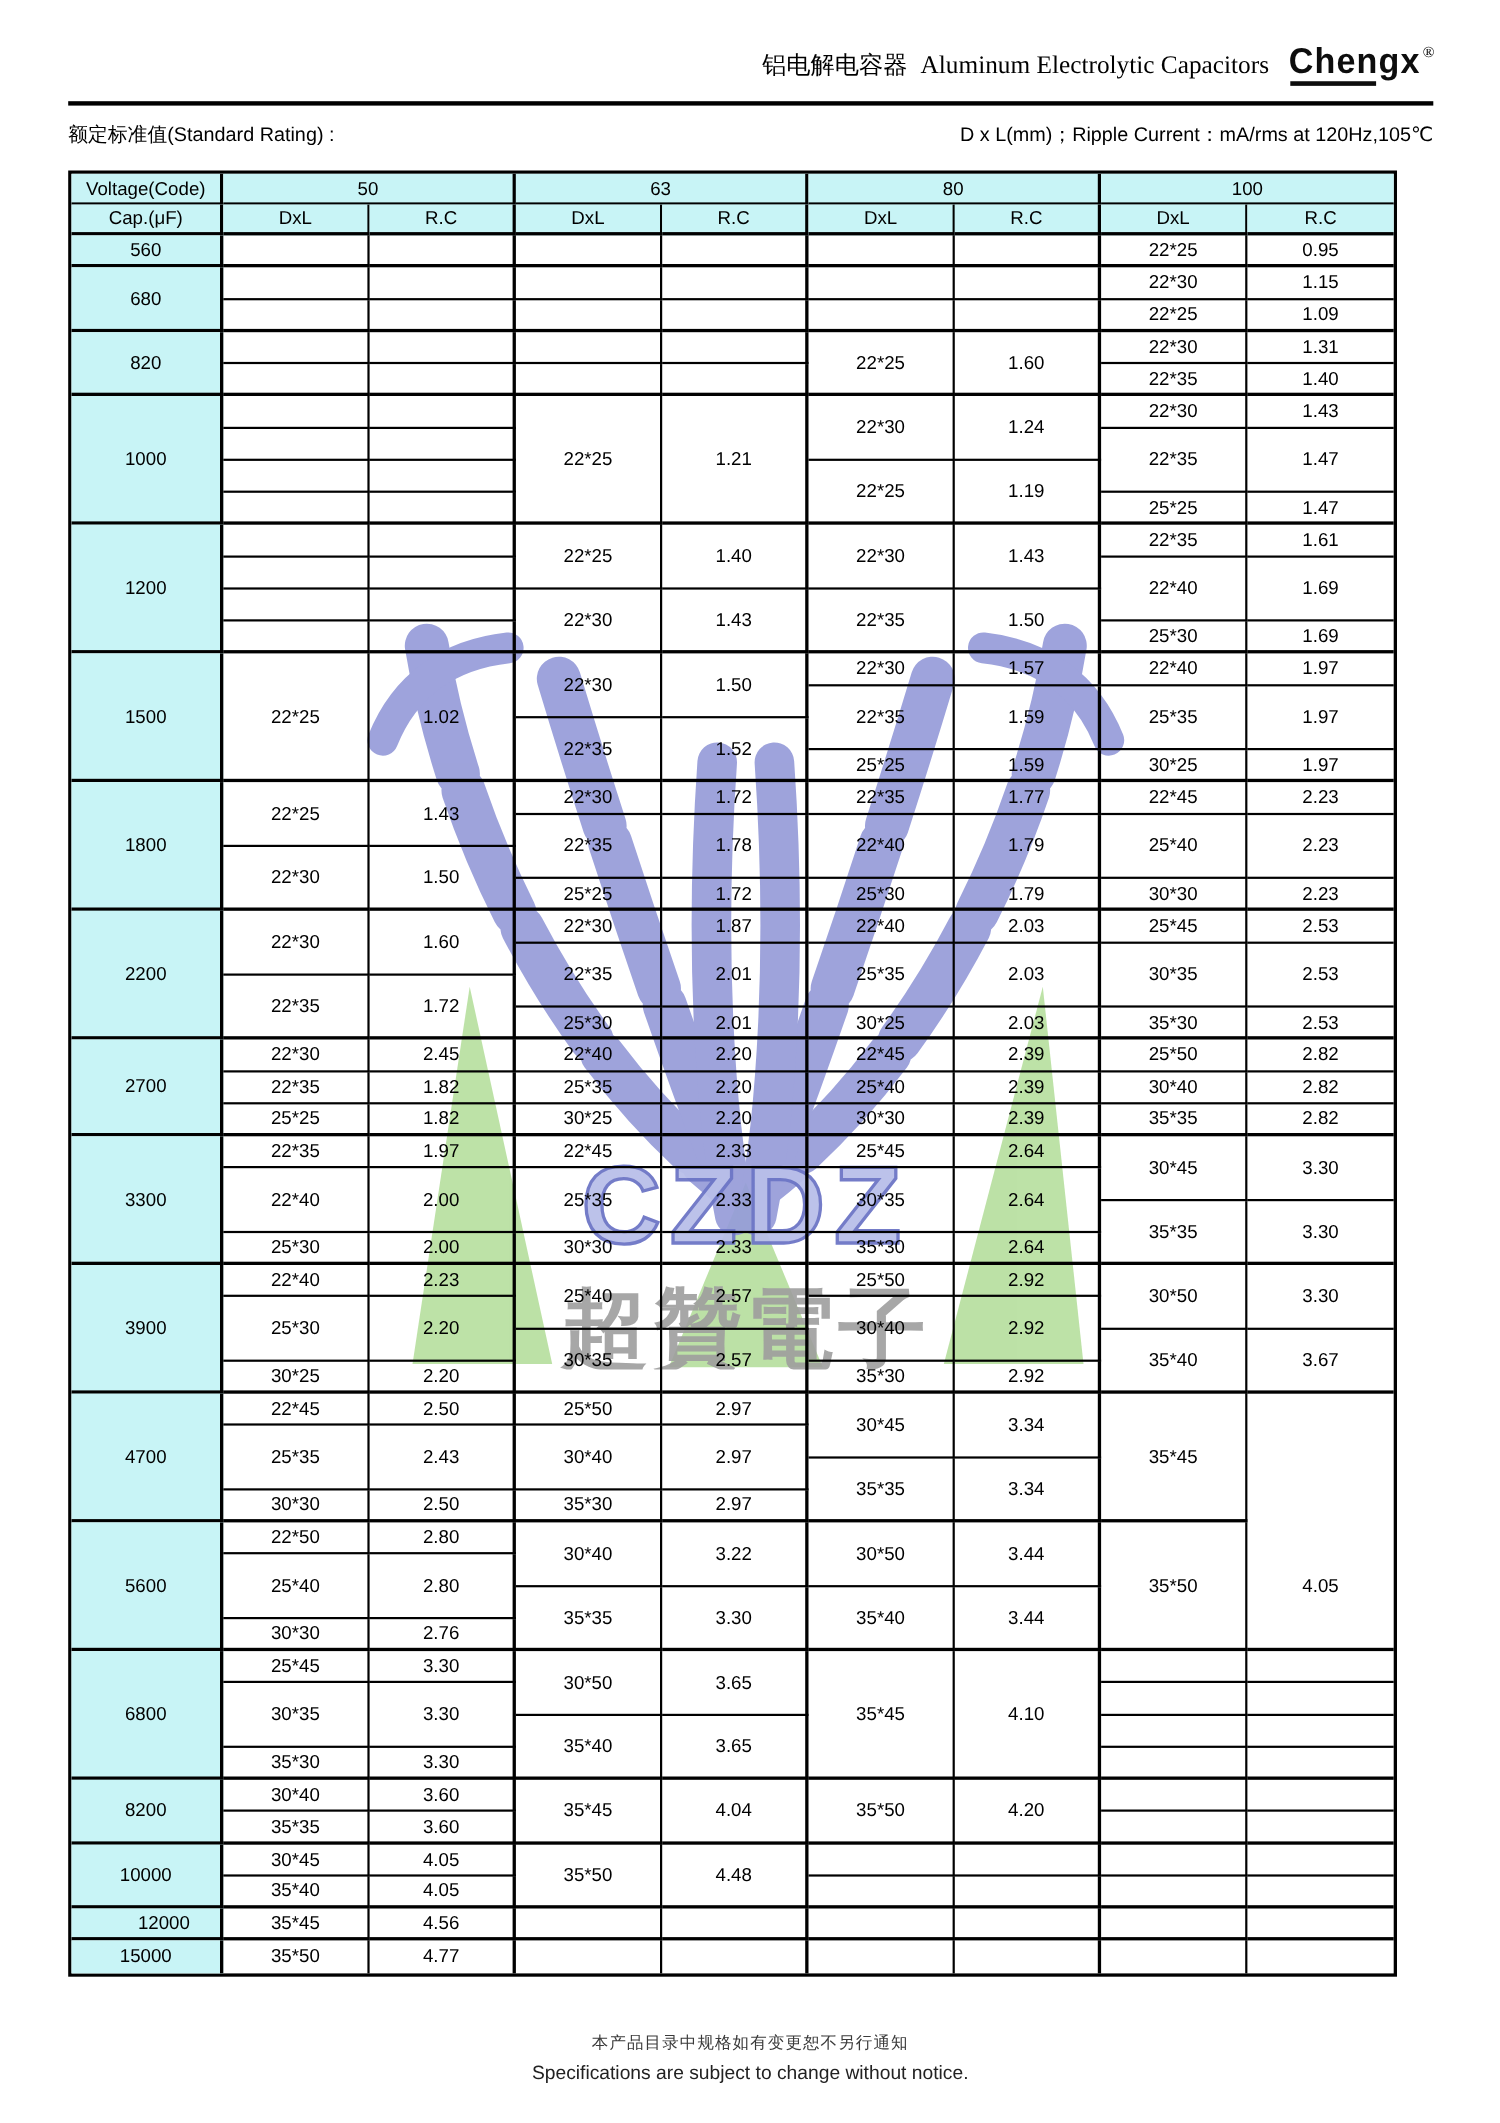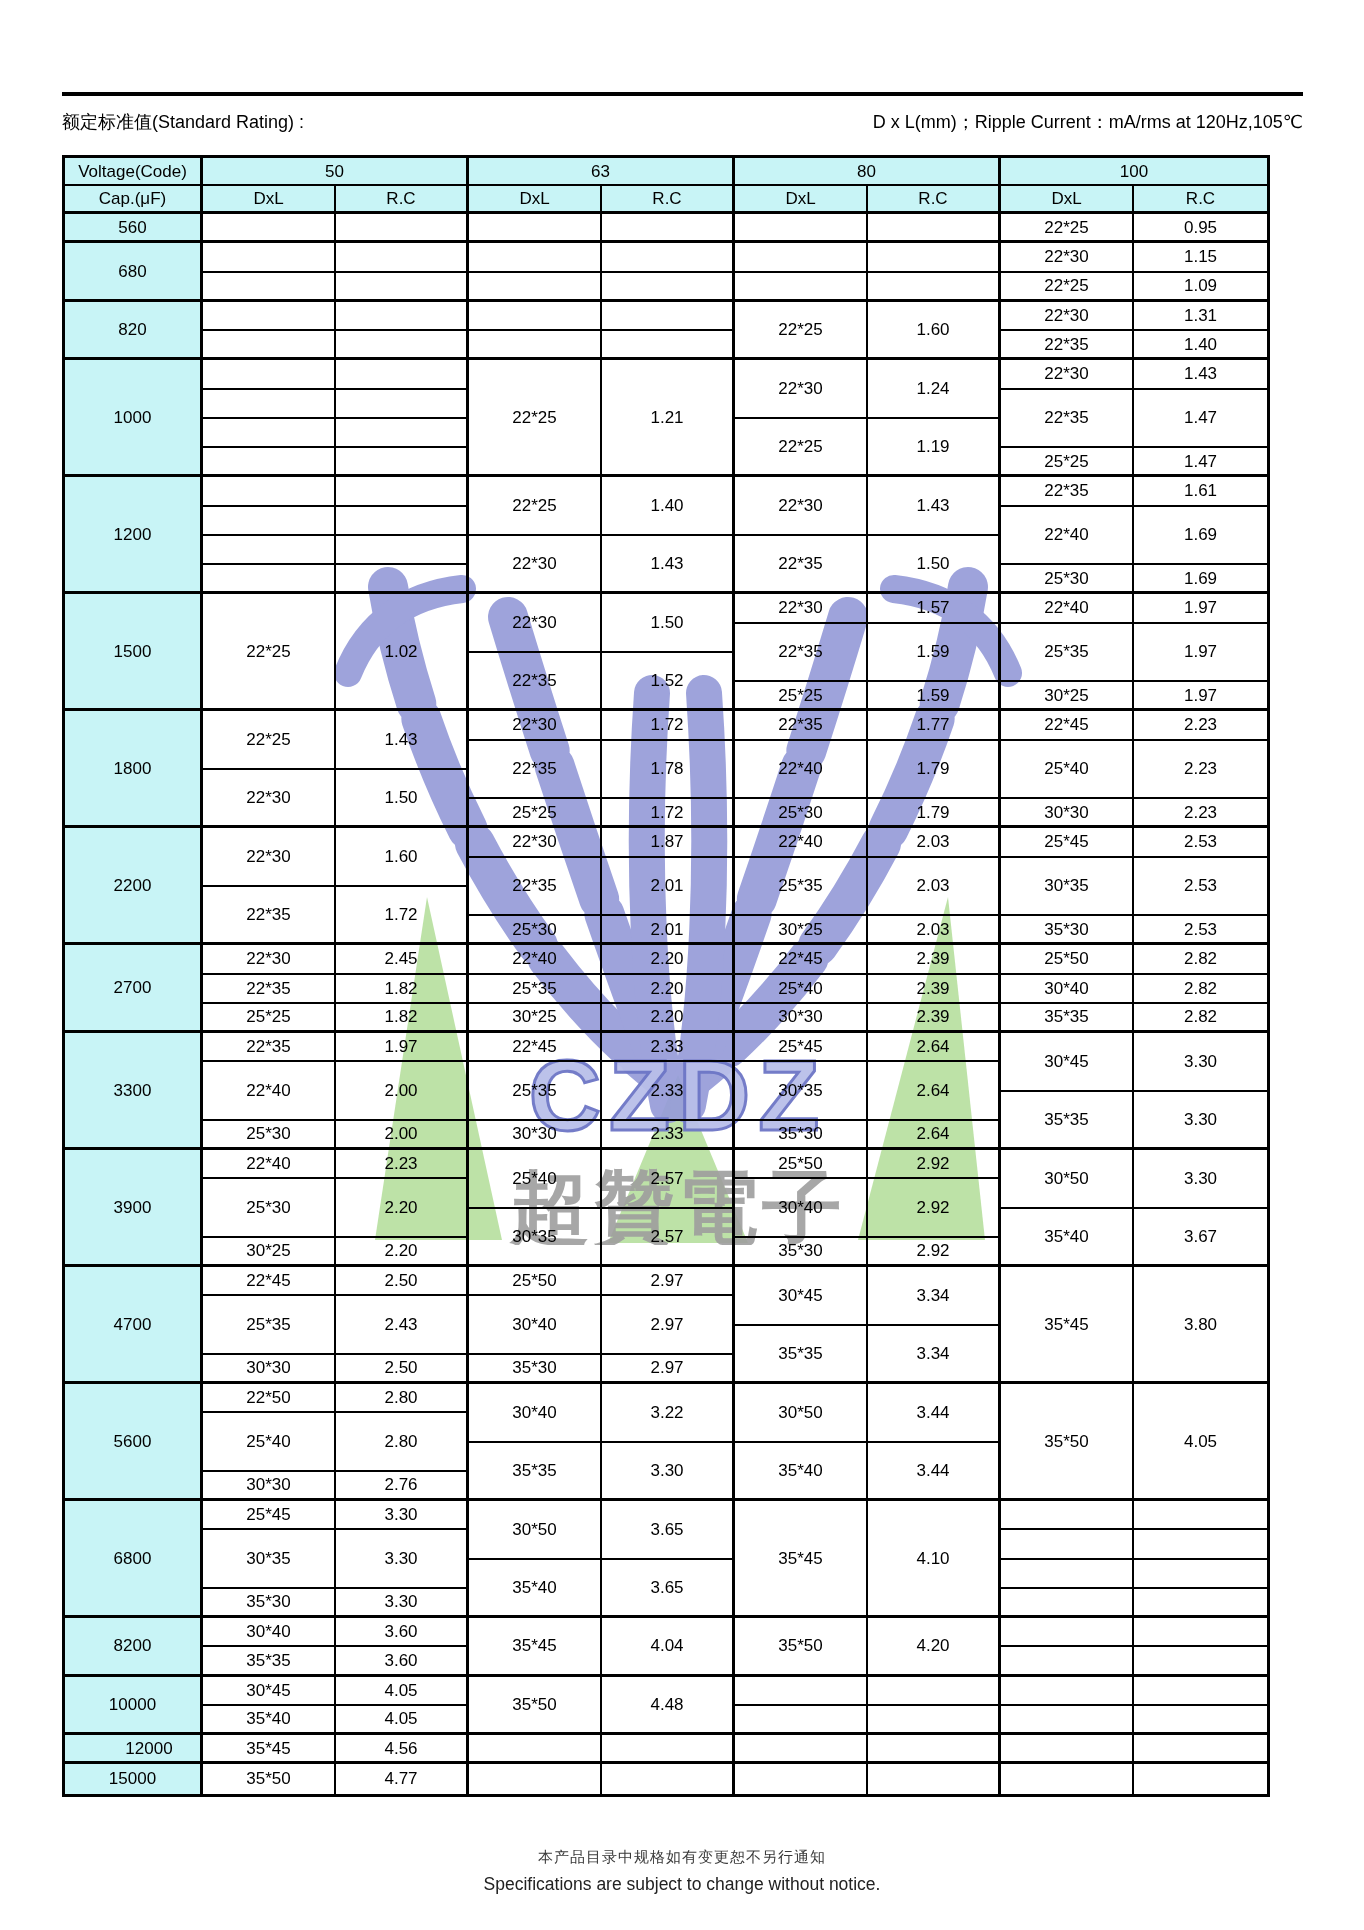--- a/index.html
+++ b/index.html
@@ -35,20 +35,25 @@
   
   .footer{position:absolute;top:1848px;left:0;width:1364px;text-align:center;}
   .footer-cn{font-size:15px;color:#3a3a3a;letter-spacing:1px;}
   .footer-en{font-size:17.5px;color:#222;margin-top:7px;}
 </style>
 </head>
 <body>
 
 <div class="page">
 
+  <div class="doc-title">
+    <span class="title-cn">铝电解电容器</span>
+    <span class="title-en">Aluminum Electrolytic Capacitors</span>
+    <span class="logo"><span class="logo-text">Chengx</span><span class="reg">®</span></span>
+  </div>
 
   <div class="rule"></div>
 
   <div class="subheader">
     <span>额定标准值(Standard Rating) :</span>
     <span>D x L(mm)；Ripple Current：mA/rms at 120Hz,105℃</span>
   </div>
 
   <svg class="watermark" viewBox="0 0 740 700">
     <g opacity="0.95">
@@ -315,21 +320,20 @@
       <div class="c hb2 vr3" style="grid-area: 39 / 5 / span 1 / span 1;">2.97</div>
       <div class="c hb2 vr2" style="grid-area: 40 / 4 / span 2 / span 1;">30*40</div>
       <div class="c hb2 vr3" style="grid-area: 40 / 5 / span 2 / span 1;">2.97</div>
       <div class="c hb3 vr2" style="grid-area: 42 / 4 / span 1 / span 1;">35*30</div>
       <div class="c hb3 vr3" style="grid-area: 42 / 5 / span 1 / span 1;">2.97</div>
       <div class="c hb2 vr2" style="grid-area: 39 / 6 / span 2 / span 1;">30*45</div>
       <div class="c hb2 vr3" style="grid-area: 39 / 7 / span 2 / span 1;">3.34</div>
       <div class="c hb3 vr2" style="grid-area: 41 / 6 / span 2 / span 1;">35*35</div>
       <div class="c hb3 vr3" style="grid-area: 41 / 7 / span 2 / span 1;">3.34</div>
       <div class="c hb3 vr2" style="grid-area: 39 / 8 / span 4 / span 1;">35*45</div>
-      <div class="c hb3" style="grid-area: 39 / 9 / span 4 / span 1;">3.80</div>
       <div class="c cyan hb3 vr3" style="grid-area: 43 / 1 / span 4 / span 1;">5600</div>
       <div class="c hb2 vr2" style="grid-area: 43 / 2 / span 1 / span 1;">22*50</div>
       <div class="c hb2 vr3" style="grid-area: 43 / 3 / span 1 / span 1;">2.80</div>
       <div class="c hb2 vr2" style="grid-area: 44 / 2 / span 2 / span 1;">25*40</div>
       <div class="c hb2 vr3" style="grid-area: 44 / 3 / span 2 / span 1;">2.80</div>
       <div class="c hb3 vr2" style="grid-area: 46 / 2 / span 1 / span 1;">30*30</div>
       <div class="c hb3 vr3" style="grid-area: 46 / 3 / span 1 / span 1;">2.76</div>
       <div class="c hb2 vr2" style="grid-area: 43 / 4 / span 2 / span 1;">30*40</div>
       <div class="c hb2 vr3" style="grid-area: 43 / 5 / span 2 / span 1;">3.22</div>
       <div class="c hb3 vr2" style="grid-area: 45 / 4 / span 2 / span 1;">35*35</div>

